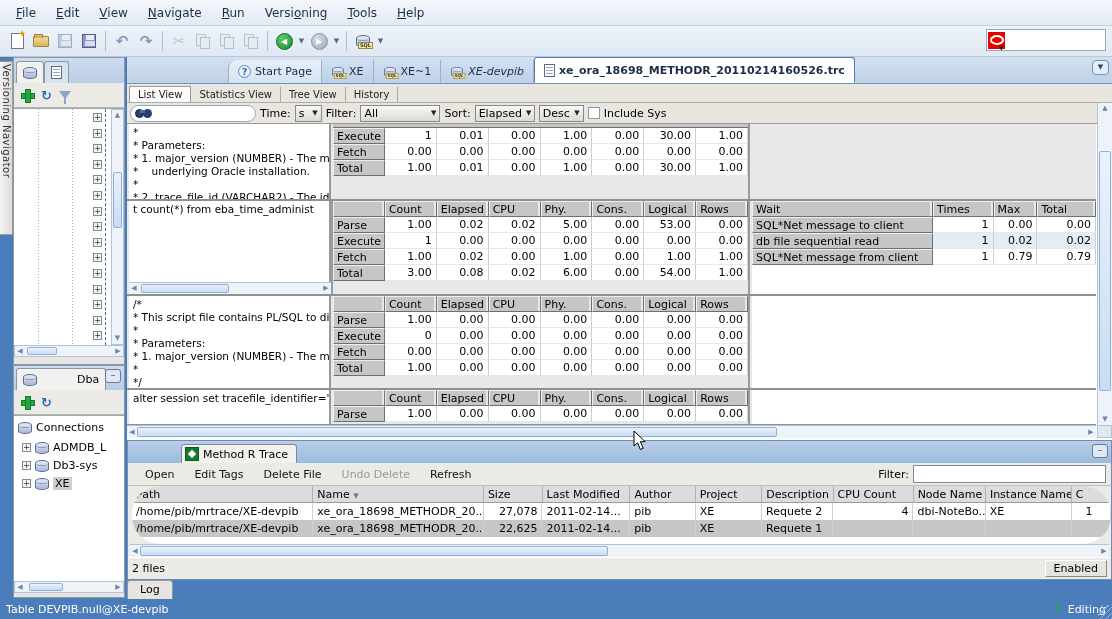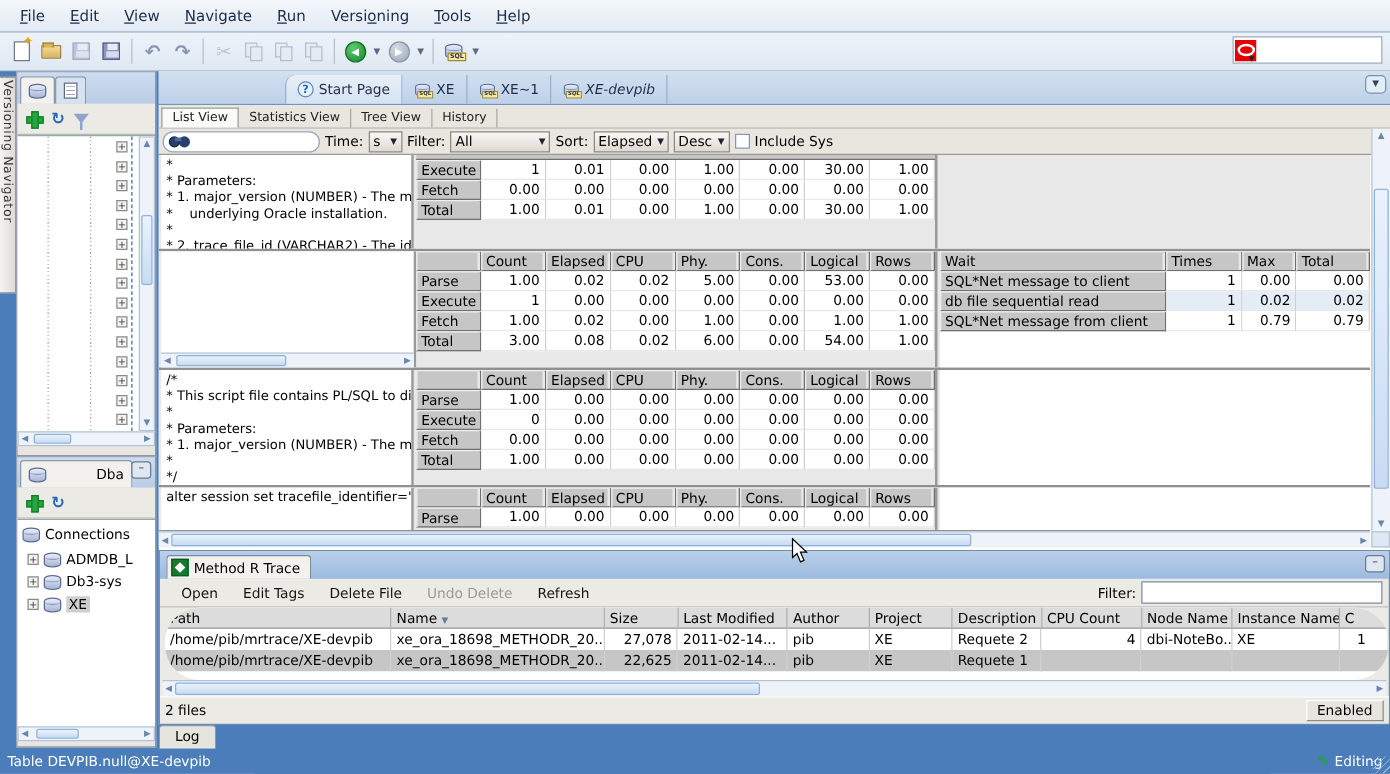--- a/index.html
+++ b/index.html
@@ -119,21 +119,21 @@
   .mini-hsb { position:absolute; left:0; right:0; bottom:0; height:12px; background:#eef3fa; border-top:1px solid #b2c3d8; }
 
   
   #ed-vsb { position:absolute; right:0; top:46px; width:15px; height:322px; background:#eef3fa; border-left:1px solid #b2c3d8; }
   #ed-hsb { position:absolute; left:0; top:368px; width:969px; height:13px; background:#eef3fa; border-top:1px solid #b2c3d8; }
   #ed-corner { position:absolute; right:0; top:368px; width:15px; height:13px; background:#dfe8f2; border:1px solid #b2c3d8; }
 
   
   #mr-panel { left:127px; top:440px; width:985px; height:140px; background:#eceae5; border:1px solid #6f8cb2; }
   #mr-title { height:22px; background:linear-gradient(#b9cfe9,#9bbade); display:flex; align-items:flex-end; position:relative; padding-left:5px; }
-  #mr-tab { height:19px; background:#f2f1ee; border:1px solid #7a8aa2; border-bottom:none; border-radius:3px 3px 0 0; display:flex; align-items:center; gap:4px; padding:0 8px 0 3px; }
+  #mr-tab { height:19px; background:#f2f1ee; border:1px solid #7a8aa2; border-bottom:none; border-radius:3px 3px 0 0; display:flex; align-items:center; gap:4px; padding:0 8px 0 3px;margin-left:48px; }
   #mr-toolbar { height:23px; border-bottom:1px solid #c2c0ba; display:flex; align-items:center; padding-left:8px; gap:2px; position:relative; }
   .mbtn { padding:2px 9px; color:#111; }
   .mbtn.disabled { color:#9a9a94; }
   #mr-filter-label { position:absolute; right:202px; }
   #mr-filter-input { position:absolute; right:5px; width:193px; height:18px; background:#fff; border:1px solid #7a8aa2; }
   #mr-table { position:relative; height:58px; overflow:hidden; background:#fff; margin-left:4px;border-radius:28px; }
   .mrow { display:flex; height:17px; align-items:center; }
   .mhead { background:#dcdcdc; border-bottom:1px solid #9a9a9a; }
   .mcell { padding:0 4px; white-space:nowrap; overflow:hidden; border-right:1px solid #d0d0d0; height:17px; line-height:17px; }
   .mhead .mcell { border-right:1px solid #b0b0b0; }
@@ -321,20 +321,24 @@
         <span class="i-cyl i-sqlbadge" style="transform: scale(0.85);"></span>
         <span>XE</span>
       </div>
       <div class="dtab">
         <span class="i-cyl i-sqlbadge" style="transform: scale(0.85);"></span>
         <span>XE~1</span>
       </div>
       <div class="dtab italic">
         <span class="i-cyl i-sqlbadge" style="transform: scale(0.85);"></span>
         <span>XE-devpib</span>
+      </div>
+      <div class="dtab active">
+        <span class="i-doc"></span>
+        <span>xe_ora_18698_METHODR_20110214160526.trc</span>
       </div>
     </div>
   <div id="tab-overflow">▼</div>
   <div id="view-tabs">
       <span class="vtab active">List View</span>
       <span class="vtab">Statistics View</span>
       <span class="vtab">Tree View</span>
       <span class="vtab">History</span>
     </div>
 
@@ -403,20 +407,21 @@
             <span class="scell">1.00</span>
             <span class="scell">0.00</span>
             <span class="scell">30.00</span>
             <span class="scell">1.00</span>
           </div>
         </div>
         <div class="waitzone grey"></div>
       </div>
       <div class="block" style="height: 95px;">
         <div style="position: absolute; left: 2px; top: 0px; bottom: 0px; width: 204px; background: rgb(255, 255, 255); border-right: 2px solid rgb(154, 154, 154);">
+          <div class="sqlpane" style="position: absolute; left: 0px; top: 0px; bottom: 12px; width: 202px; background: rgb(255, 255, 255); font-size: 10.5px; line-height: 13px; padding: 2px 0px 0px 4px; white-space: pre; overflow: hidden;">t count(*) from eba_time_administ</div>
           <div class="mini-hsb">
             <span class="sb-arrow" style="left:0;width:10px;line-height:11px;">◀</span>
             <span class="sb-thumb" style="top:1px;bottom:1px;left:12px;width:88px;"></span>
             <span class="sb-arrow" style="right:0;width:10px;line-height:11px;">▶</span>
           </div>
         </div>
         <div class="statszone">
           <div class="srow">
             <span class="shead hgap slabel"></span>
             <span class="shead hgap" style="width: 52px;">Count</span>

